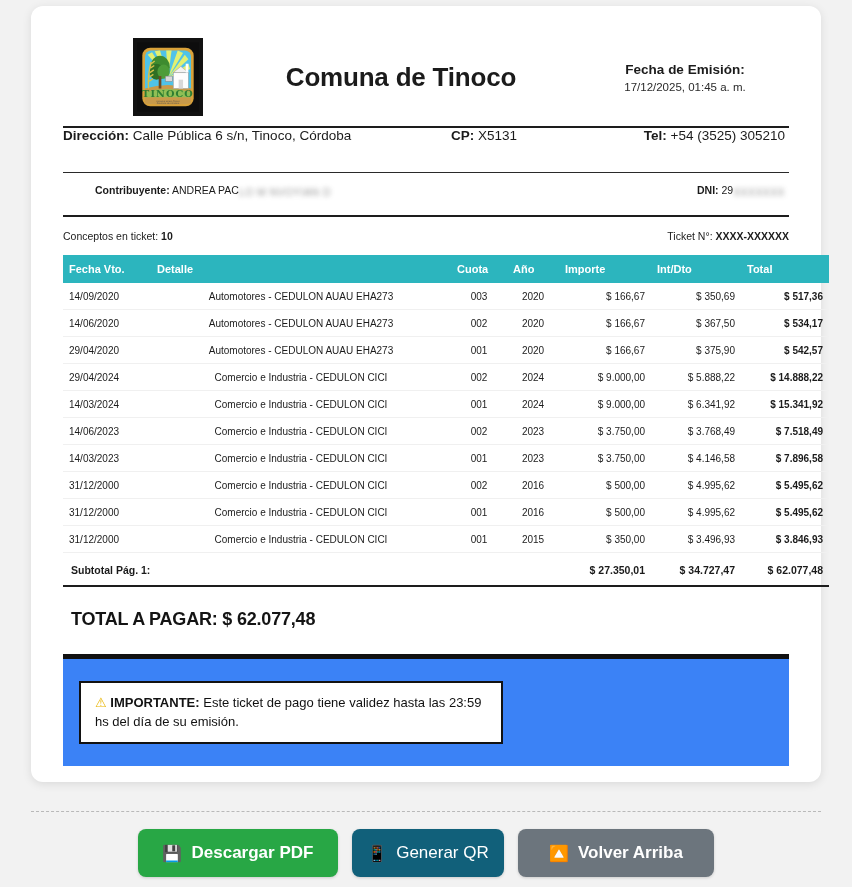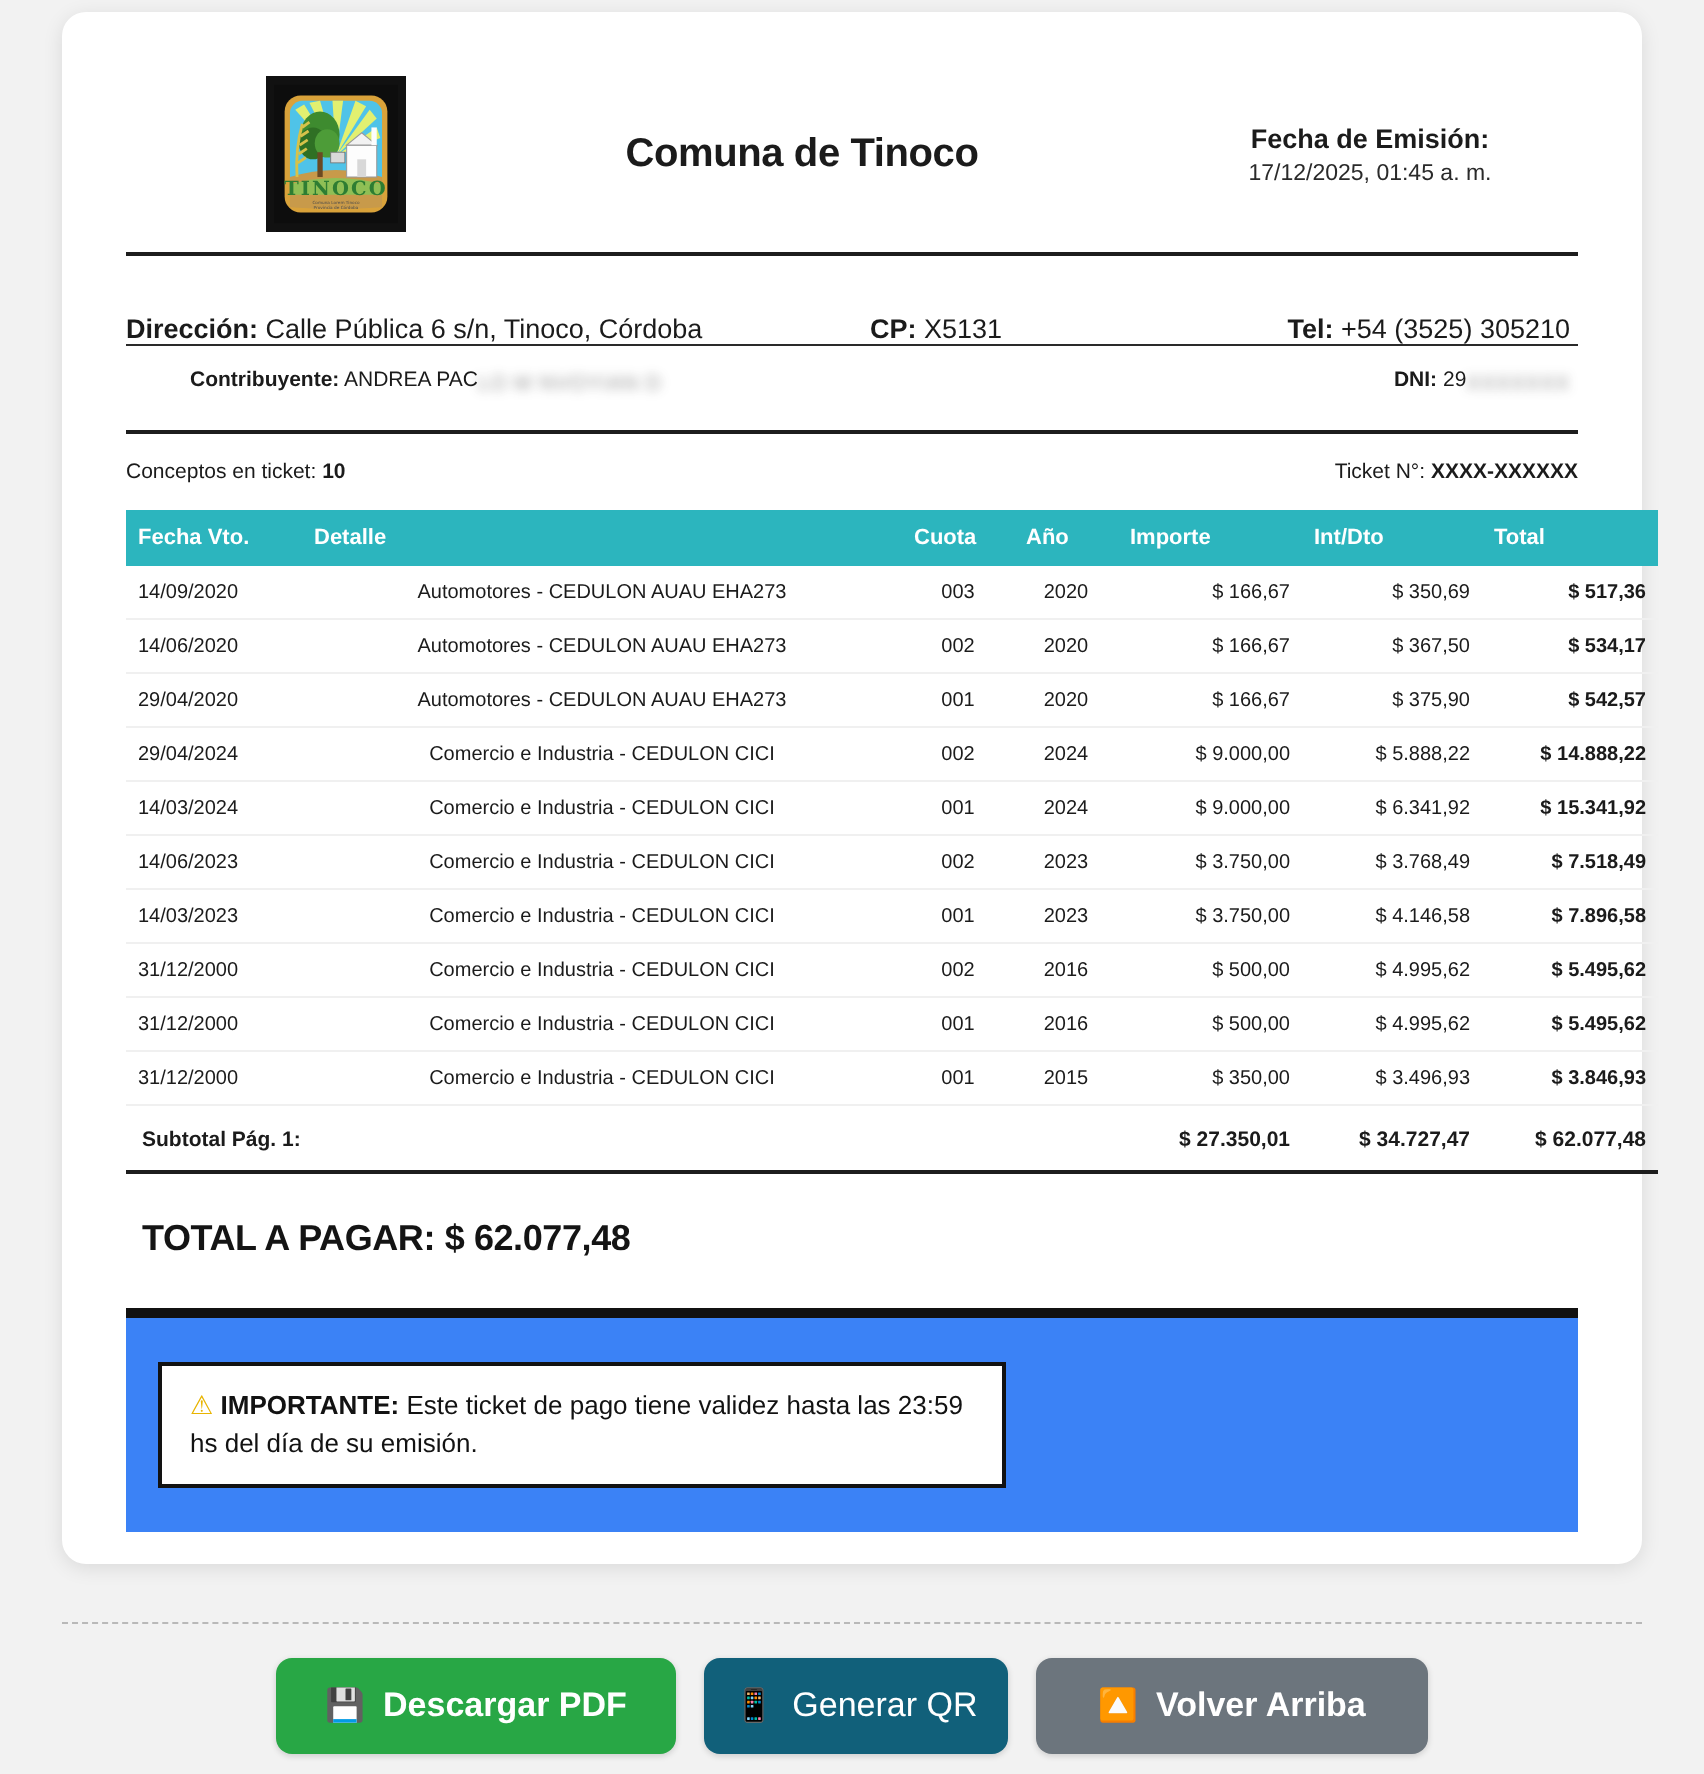--- a/index.html
+++ b/index.html
@@ -47,21 +47,21 @@
     background: #111111;
     padding: 4px;
     display: block;
   }
   .title-wrap {
     flex: 1 1 auto;
     text-align: center;
     padding-left: 10px;
   }
   .org-title {
-    font-size: 20px;
+    font-size: 26px;
     font-weight: bold;
     color: #1b1b1b;
     letter-spacing: -0.2px;
   }
   .emission {
     flex: 0 0 200px;
     text-align: center;
     padding-right: 8px;
   }
   .emission-label {
@@ -76,25 +76,24 @@
     margin-top: 4px;
     white-space: nowrap;
   }
 
   .rule-thick { border-top: 2px solid #1d1d1d; margin-top: 6px; }
   .rule-thin  { border-top: 1.5px solid #2a2a2a; margin-top: 0px; }
 
   
   .addr-row {
     display: flex;
-    align-items: flex-end;
+    align-items: flex-start;
     height: 44px;
     font-size: 13.5px;
     color: #1b1b1b;
-    gap: 16px;
   }
   .addr-left  { flex: 1 1 auto; }
   .addr-cp    { flex: 0 0 150px; text-align: center; }
   .addr-tel   { flex: 0 0 230px; text-align: right; padding-right: 4px;}
   .addr-row b { font-weight: bold; }
 
   
   .contrib-row {
     display: flex;
     align-items: center;

